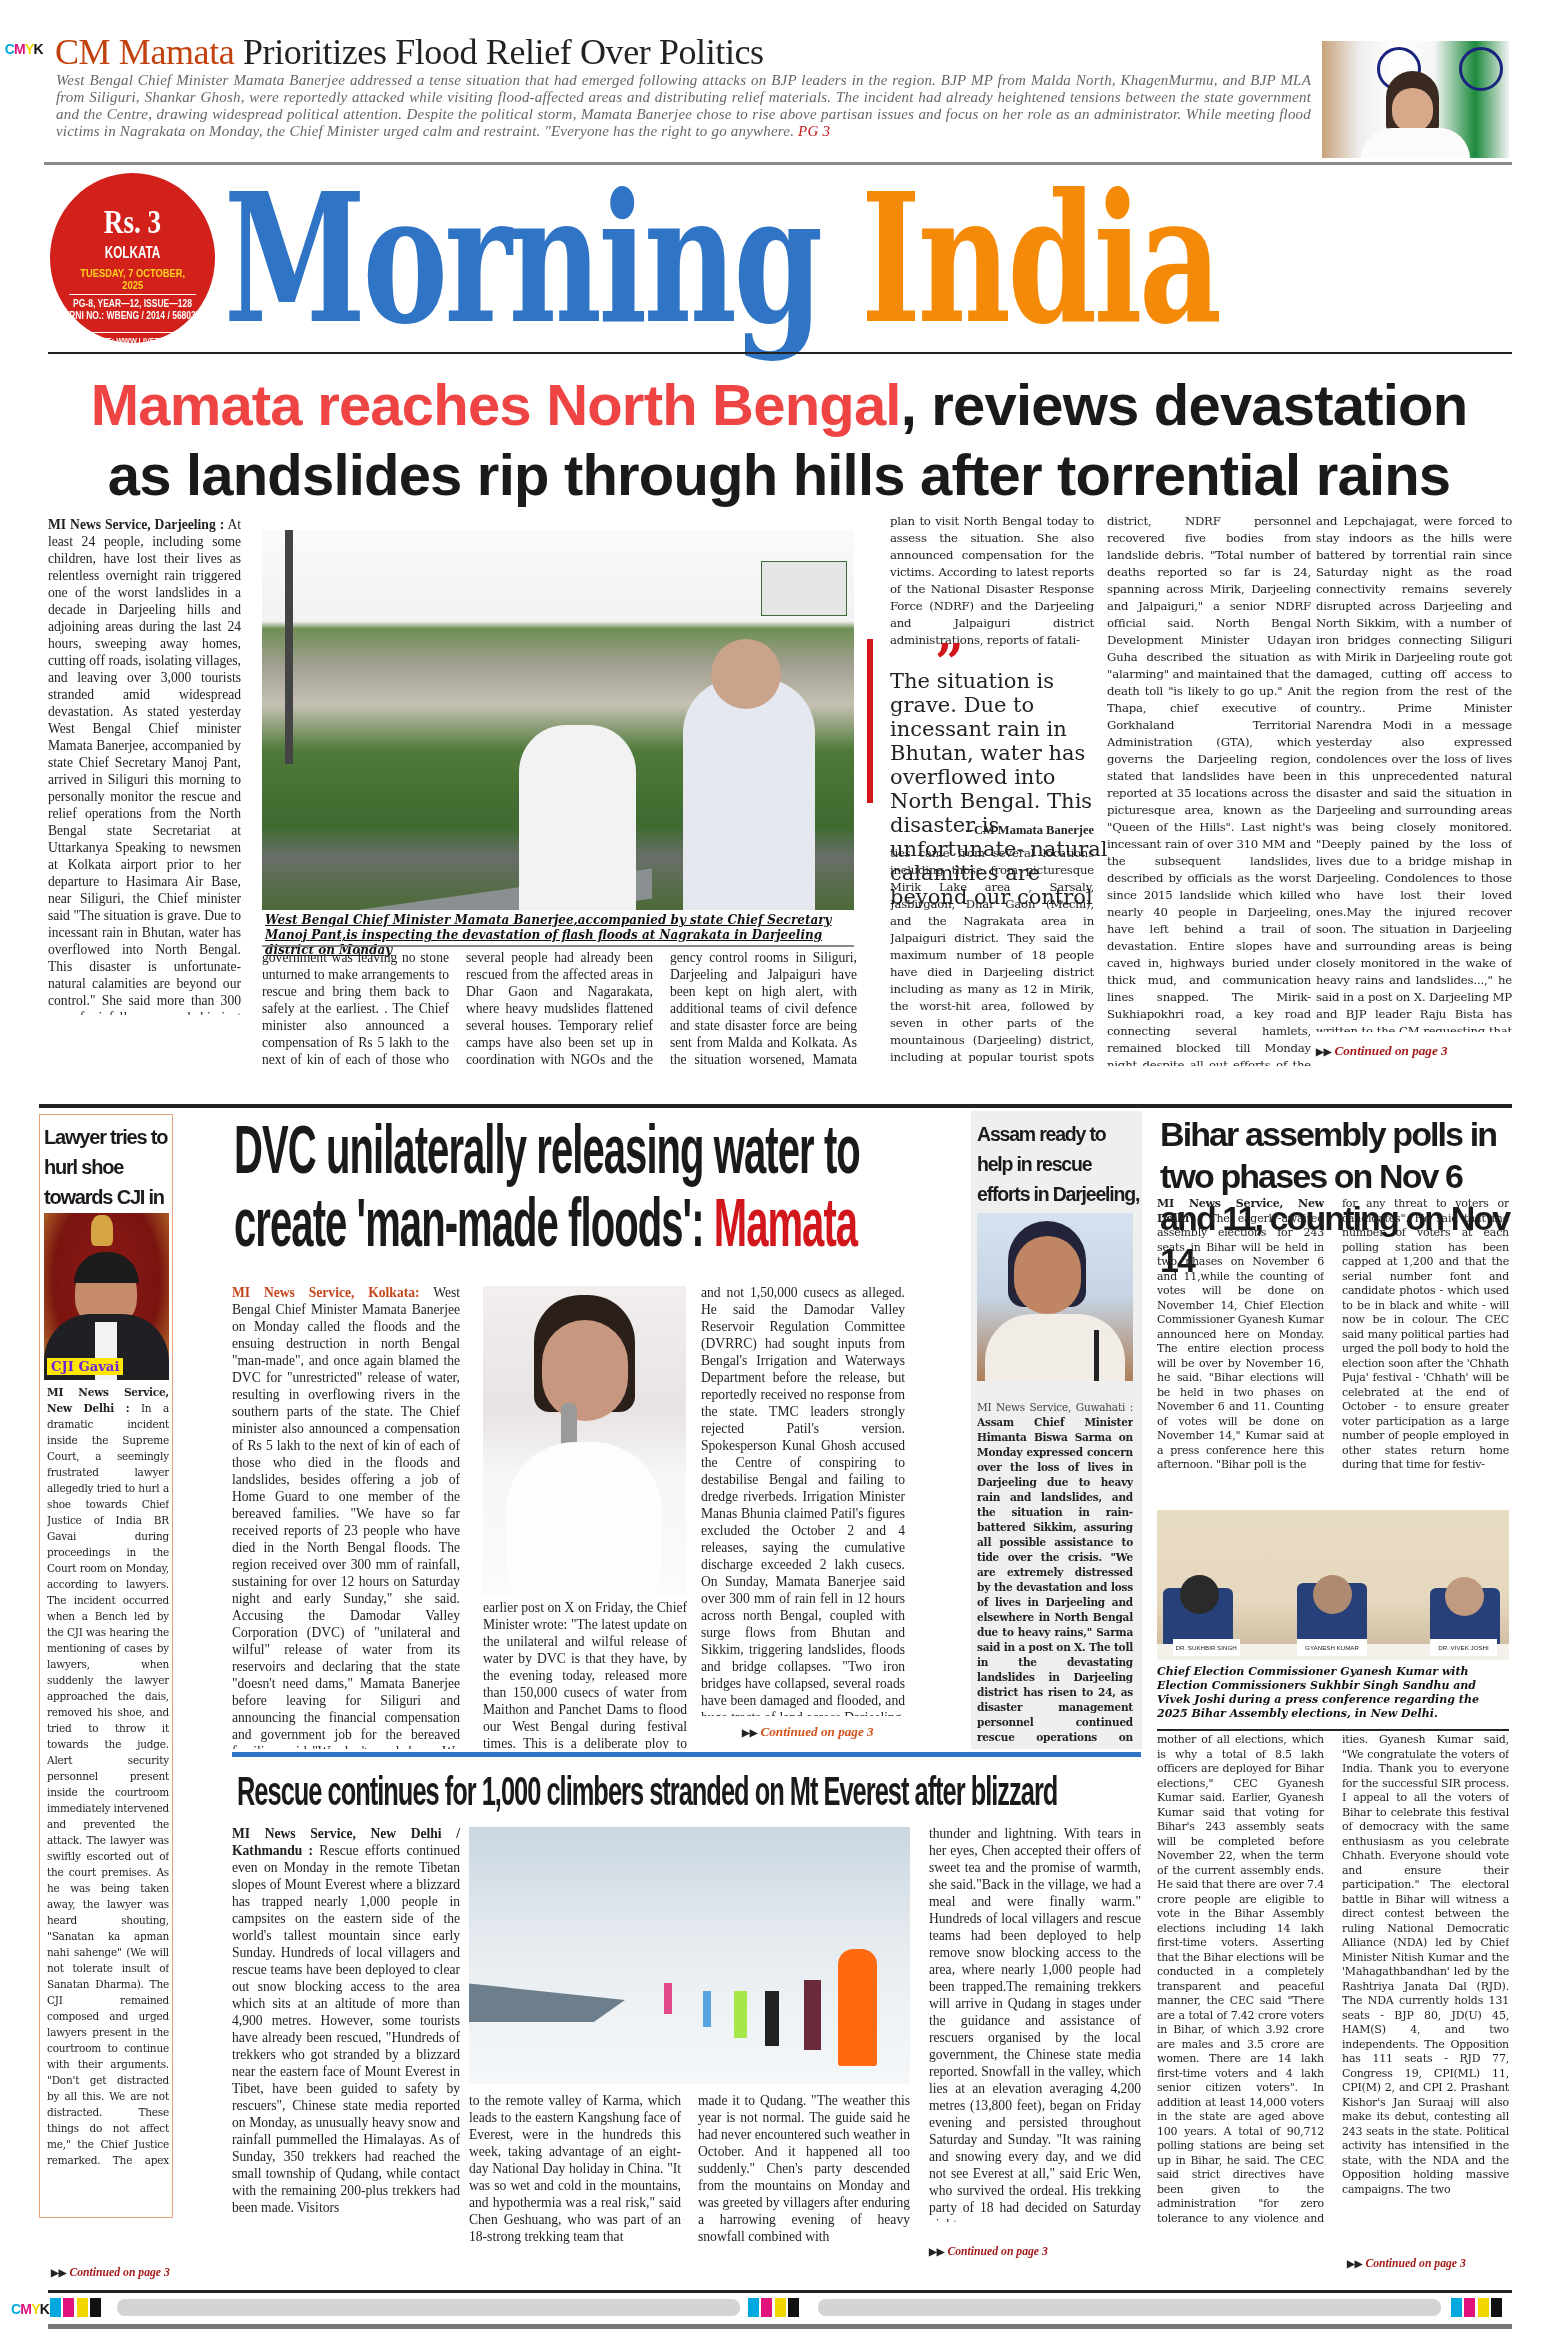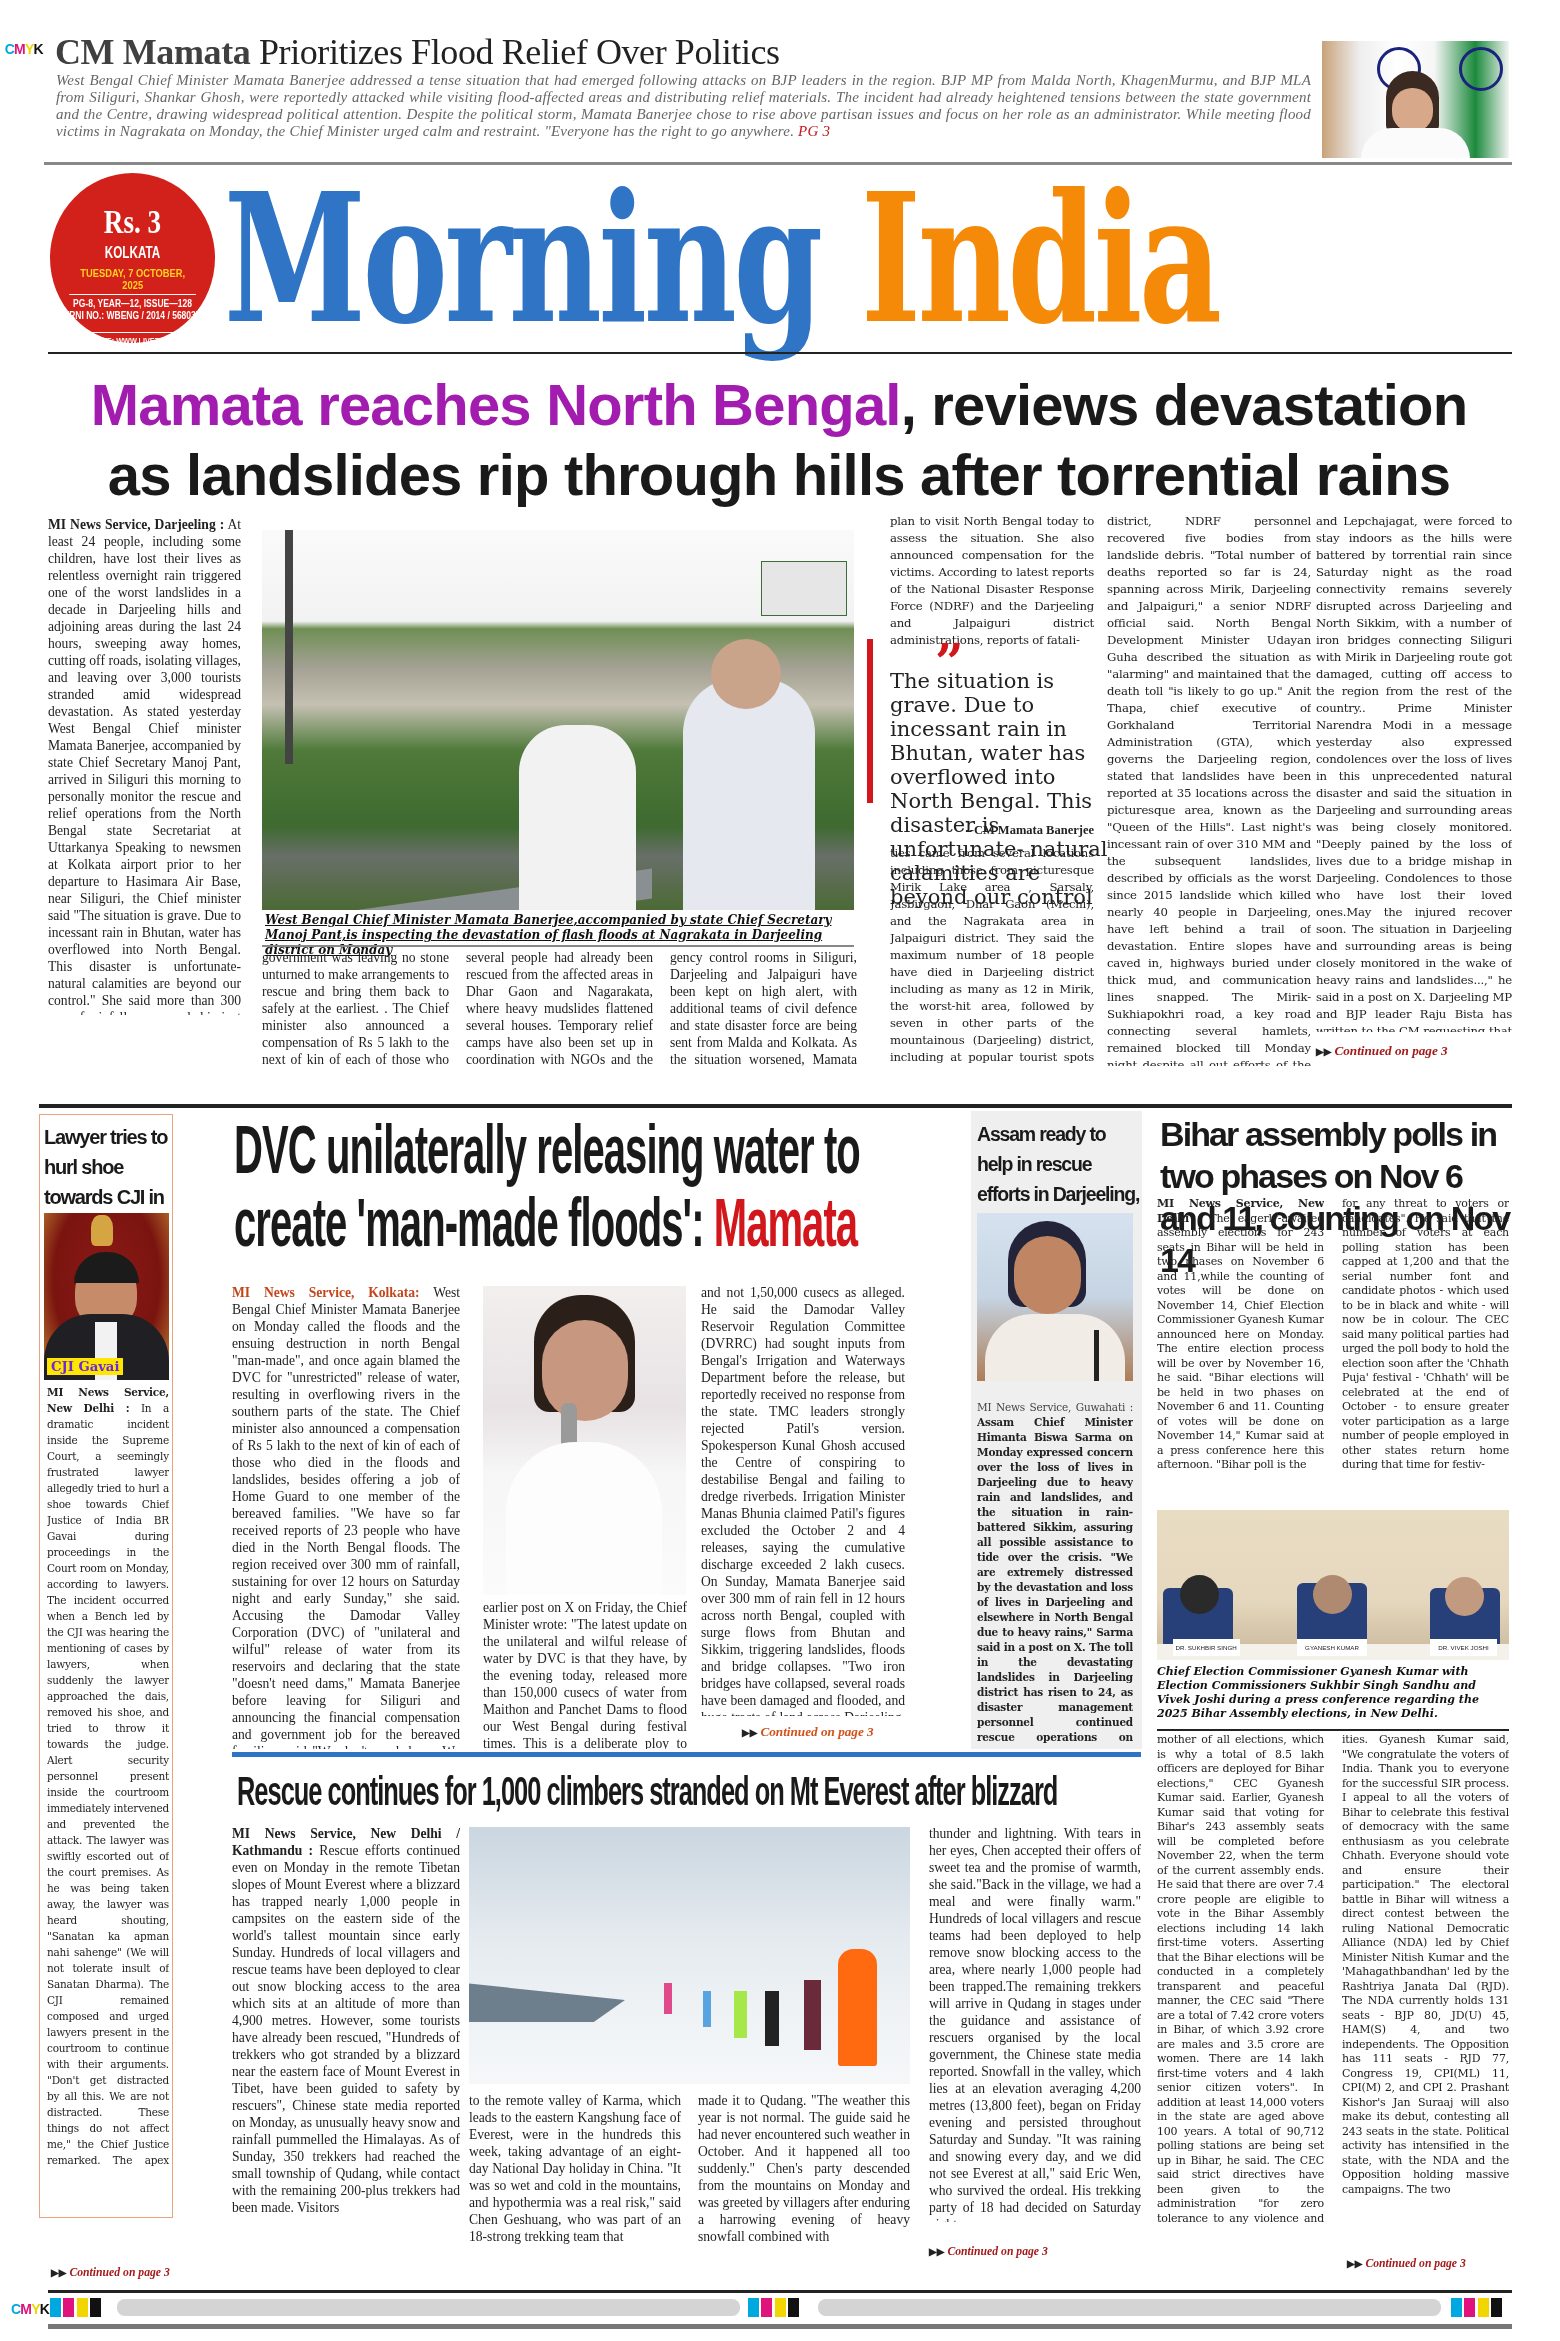--- a/index.html
+++ b/index.html
@@ -4,39 +4,39 @@
 <style>
   * { box-sizing: border-box; margin: 0; padding: 0; }
   html, body { width: 1560px; height: 2342px; background: #fff; overflow: hidden; }
   body { position: relative; font-family: "DejaVu Serif", serif; color: #222; }
   .abs { position: absolute; }
   .cmyk-tag { font-family: "Liberation Sans", sans-serif; font-size: 14px; font-weight: bold; letter-spacing: -0.8px; }
   .cmyk-tag .c { color: #00a8e0; } .cmyk-tag .m { color: #e0127c; } .cmyk-tag .y { color: #f2d600; } .cmyk-tag .k { color: #111; }
 
   
   .teaser-title { font-family: "Liberation Serif", serif; font-size: 36px; letter-spacing: -0.4px; color: #222; white-space: nowrap; }
-  .teaser-title .red { color: #404040; font-weight: bold; }
+  .teaser-title .red { color: #c2410c; }
   .teaser-body { font-family: "Liberation Serif", serif; font-style: italic; font-size: 15px; line-height: 17px; color: #666; text-align: justify; letter-spacing: 0.2px; }
   .teaser-body .pg { color: #c4161c; }
   .rule-gray { background: #888; }
   .rule-black { background: #222; }
 
   
   .price-badge { background: #d2201a; border-radius: 50%; color: #fff; text-align: center; font-family: "Liberation Sans", sans-serif; }
   .price-badge .price { font-family: "Liberation Serif", serif; font-size: 34px; font-weight: bold; margin-top: 30px; transform: scaleX(0.8); }
   .price-badge .city { font-size: 15.6px; font-weight: bold; margin-top: 3.1px; transform: scaleX(0.75); }
   .price-badge .date { font-size: 11px; font-weight: bold; color: #ffd21f; margin-top: 4.7px; padding-bottom: 3.1px; border-bottom: 0.8px solid #fff; margin-left: 7.8px; margin-right: 7.8px; transform: scaleX(0.85); }
   .price-badge .issue { font-size: 10px; font-weight: bold; line-height: 12.5px; margin-top: 3.1px; transform: scaleX(0.85); }
   .price-badge .web { font-size: 8.6px; font-weight: bold; margin-top: 9.4px; padding-top: 3.1px; border-top: 0.8px solid #fff; margin-left: 14px; margin-right: 14px; transform: scaleX(0.85); }
   .masthead { font-family: "DejaVu Serif", serif; font-weight: bold; font-size: 178px; line-height: 1; letter-spacing: -4.7px; white-space: nowrap; transform-origin: left top; transform: scaleX(0.72); }
   .masthead .blue { color: #2f74c5; } .masthead .orange { color: #f58a08; }
 
   
   .headline-main { font-family: "Liberation Sans", sans-serif; font-weight: bold; font-size: 58px; line-height: 70px; text-align: center; color: #1a1a1a; letter-spacing: -0.8px; transform-origin: center top; }
-  .headline-main .red { color: #a21caf; }
+  .headline-main .red { color: #ef4444; }
   .cond { font-family: "Liberation Sans", sans-serif; font-weight: bold; transform-origin: left top; white-space: nowrap; color: #1a1a1a; }
 
   
   .col { position: absolute; font-family: "Liberation Serif", serif; font-size: 13.6px; line-height: 17px; text-align: justify; color: #222; overflow: hidden; }
   .col.serif2 { font-family: "DejaVu Serif", serif; font-size: 11.7px; line-height: 17px; letter-spacing: -0.2px; }
   .dateline { font-weight: bold; }
   .dateline.red { color: #c4461c; }
   .cont { font-family: "Liberation Serif", serif; font-style: italic; font-weight: bold; font-size: 13.2px; color: #a31b1b; white-space: nowrap; }
   .cont .arr { color: #222; font-style: normal; font-size: 10px; margin-right: 3.1px; }
   .cont.orange { color: #d2521b; }

